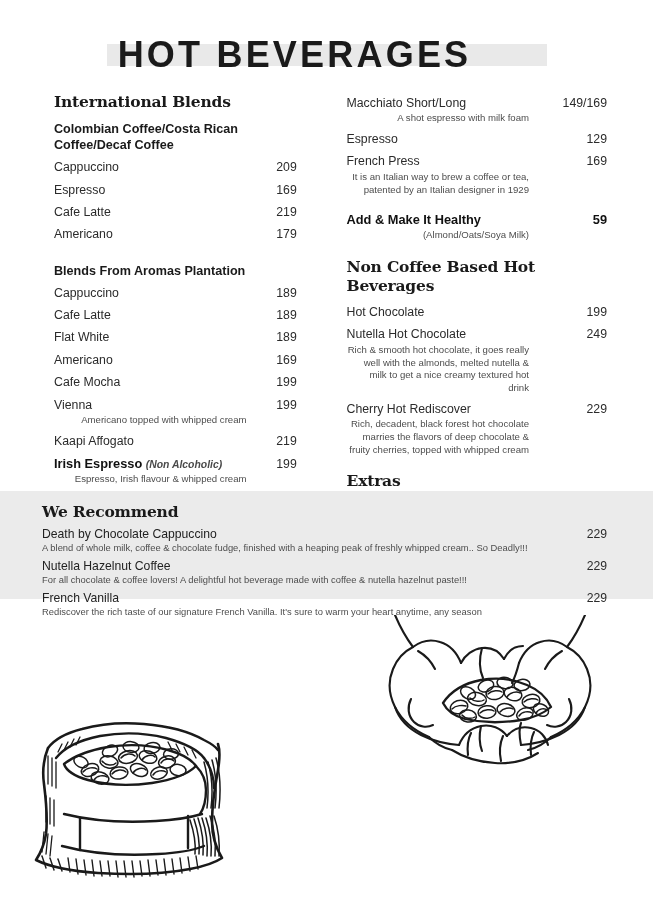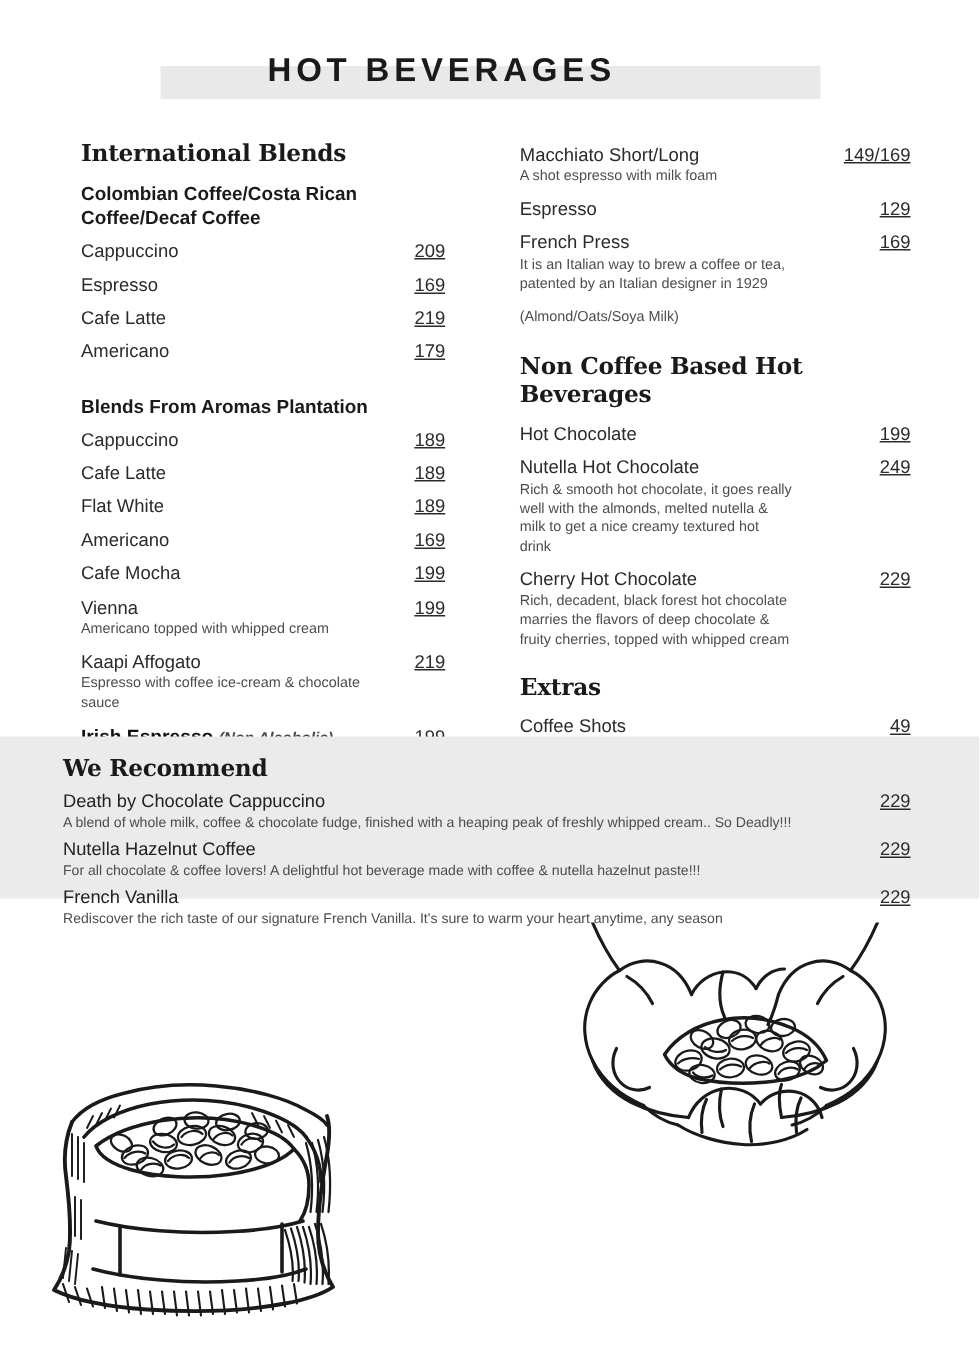--- a/index.html
+++ b/index.html
@@ -14,21 +14,21 @@
 
   
   .title-wrap { position:relative; height:92px; }
   .title-band {
     position:absolute; left:107px; top:44px; width:440px; height:22px;
     background:#e9e9e9;
   }
   .page-title {
     position:absolute; left:0; top:34px; width:589px;
     text-align:center;
-    font-size:22px; font-weight:bold; letter-spacing:3.2px;
+    font-size:36px; font-weight:bold; letter-spacing:3.2px;
     color:#1a1a1a;
     font-family:"Liberation Sans", sans-serif;
   }
 
   
   .columns { display:flex; padding:0 0 0 12px; }
   .col { width:326px; padding:0 20px 0 42px; }
   .col.right { padding:0 46px 0 14px; }
 
   
@@ -44,31 +44,31 @@
   .bold-head {
     font-size:12.6px; font-weight:bold; line-height:1.28;
     color:#1a1a1a; margin-bottom:7px;
   }
 
   
   .row { display:flex; align-items:baseline; margin-top:7px; }
   .row .nm { flex:1; font-size:12.3px; color:#2b2b2b; line-height:1.25; }
   .row .nm .sub-ital { font-size:10.4px; font-style:italic; color:#4a4a4a; }
   .row .nm.bold { font-weight:bold; font-size:12.8px; color:#111; }
-  .price { font-size:12.3px; color:#2b2b2b; white-space:nowrap;text-decoration:underline; }
+  .price { font-size:12.3px; color:#2b2b2b; white-space:nowrap; }
   .price.bold { font-weight:bold; font-size:12.8px; color:#111; }
 
   
   .col.left .price { width:62px; text-align:center; padding-left:10px; }
   
   .col.right .price { width:74px; text-align:right; }
 
   .desc {
     font-size:9.6px; color:#4d4d4d; line-height:1.33;
-    margin-top:1px; padding-right:66px;
+    margin-top:1px; padding-right:66px;text-align:right;
   }
   .col.right .desc { padding-right:78px; }
 
   .gap-sm { height:9px; }
   .gap-md { height:15px; }
   .gap-lg { height:20px; }
 
   
   .recommend {
     position:absolute; left:0; top:491px; width:653px; height:108px;
@@ -145,21 +145,20 @@
     <div class="row">
       <div class="nm">Vienna</div>
       <div class="price">199</div>
     </div>
     <div class="desc">Americano topped with whipped cream</div>
 
     <div class="row">
       <div class="nm">Kaapi Affogato</div>
       <div class="price">219</div>
     </div>
-    <div class="desc">Espresso with coffee ice-cream &amp; chocolate sauce</div>
 
     <div class="row">
       <div class="nm bold"><span>Irish Espresso</span> <span class="sub-ital">(Non Alcoholic)</span></div>
       <div class="price">199</div>
     </div>
     <div class="desc">Espresso, Irish flavour &amp; whipped cream</div>
 
   </div>
 
   <div class="col right">
@@ -176,39 +175,43 @@
     </div>
 
     <div class="row">
       <div class="nm">French Press</div>
       <div class="price">169</div>
     </div>
     <div class="desc">It is an Italian way to brew a coffee or tea, patented by an Italian designer in 1929</div>
 
     <div class="gap-sm"></div>
 
+    <div class="row">
+      <div class="nm bold">Add &amp; Make It Healthy</div>
+      <div class="price bold">59</div>
+    </div>
     <div class="desc">(Almond/Oats/Soya Milk)</div>
 
     <div class="gap-md"></div>
 
     <div class="script-head">Non Coffee Based Hot Beverages</div>
 
     <div class="row" style="margin-top:2px">
       <div class="nm">Hot Chocolate</div>
       <div class="price">199</div>
     </div>
 
     <div class="row">
       <div class="nm">Nutella Hot Chocolate</div>
       <div class="price">249</div>
     </div>
     <div class="desc">Rich &amp; smooth hot chocolate, it goes really well with the almonds, melted nutella &amp; milk to get a nice creamy textured hot drink</div>
 
     <div class="row">
-      <div class="nm">Cherry Hot Chocolate</div>
+      <div class="nm">Cherry Hot Rediscover</div>
       <div class="price">229</div>
     </div>
     <div class="desc">Rich, decadent, black forest hot chocolate marries the flavors of deep chocolate &amp; fruity cherries, topped with whipped cream</div>
 
     <div class="gap-md"></div>
 
     <div class="script-head">Extras</div>
 
     <div class="row" style="margin-top:2px">
       <div class="nm">Coffee Shots</div>

